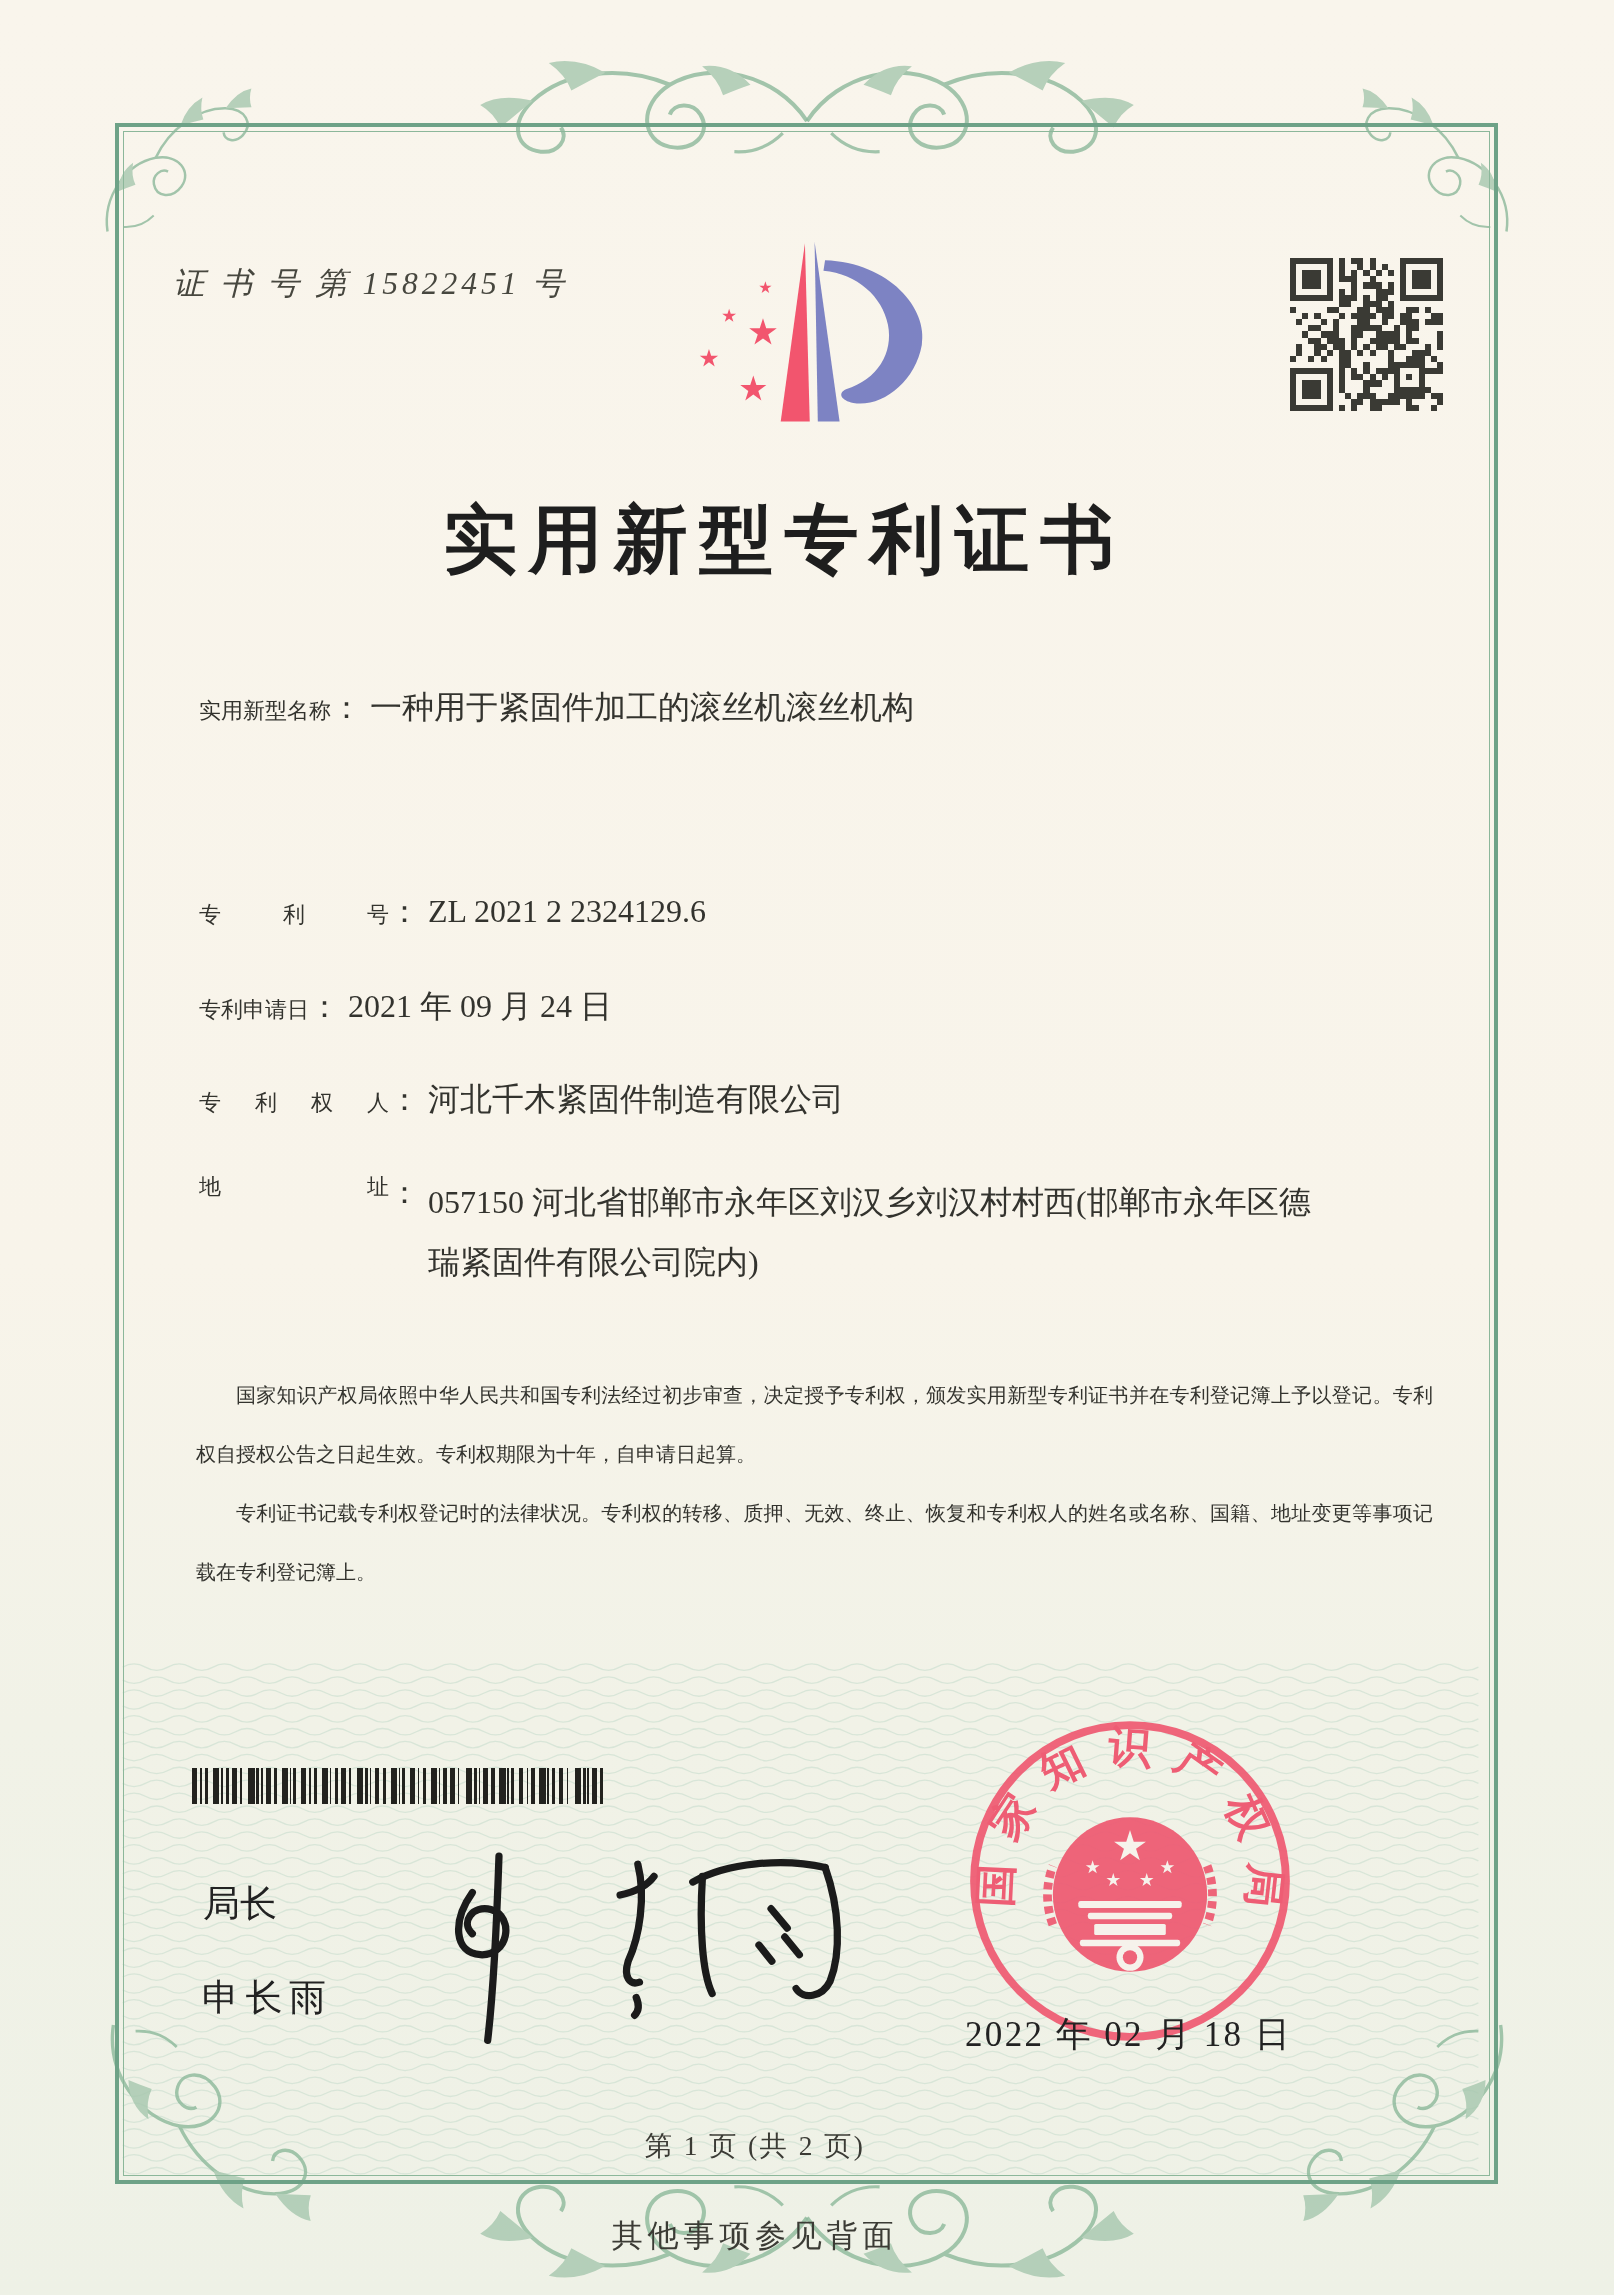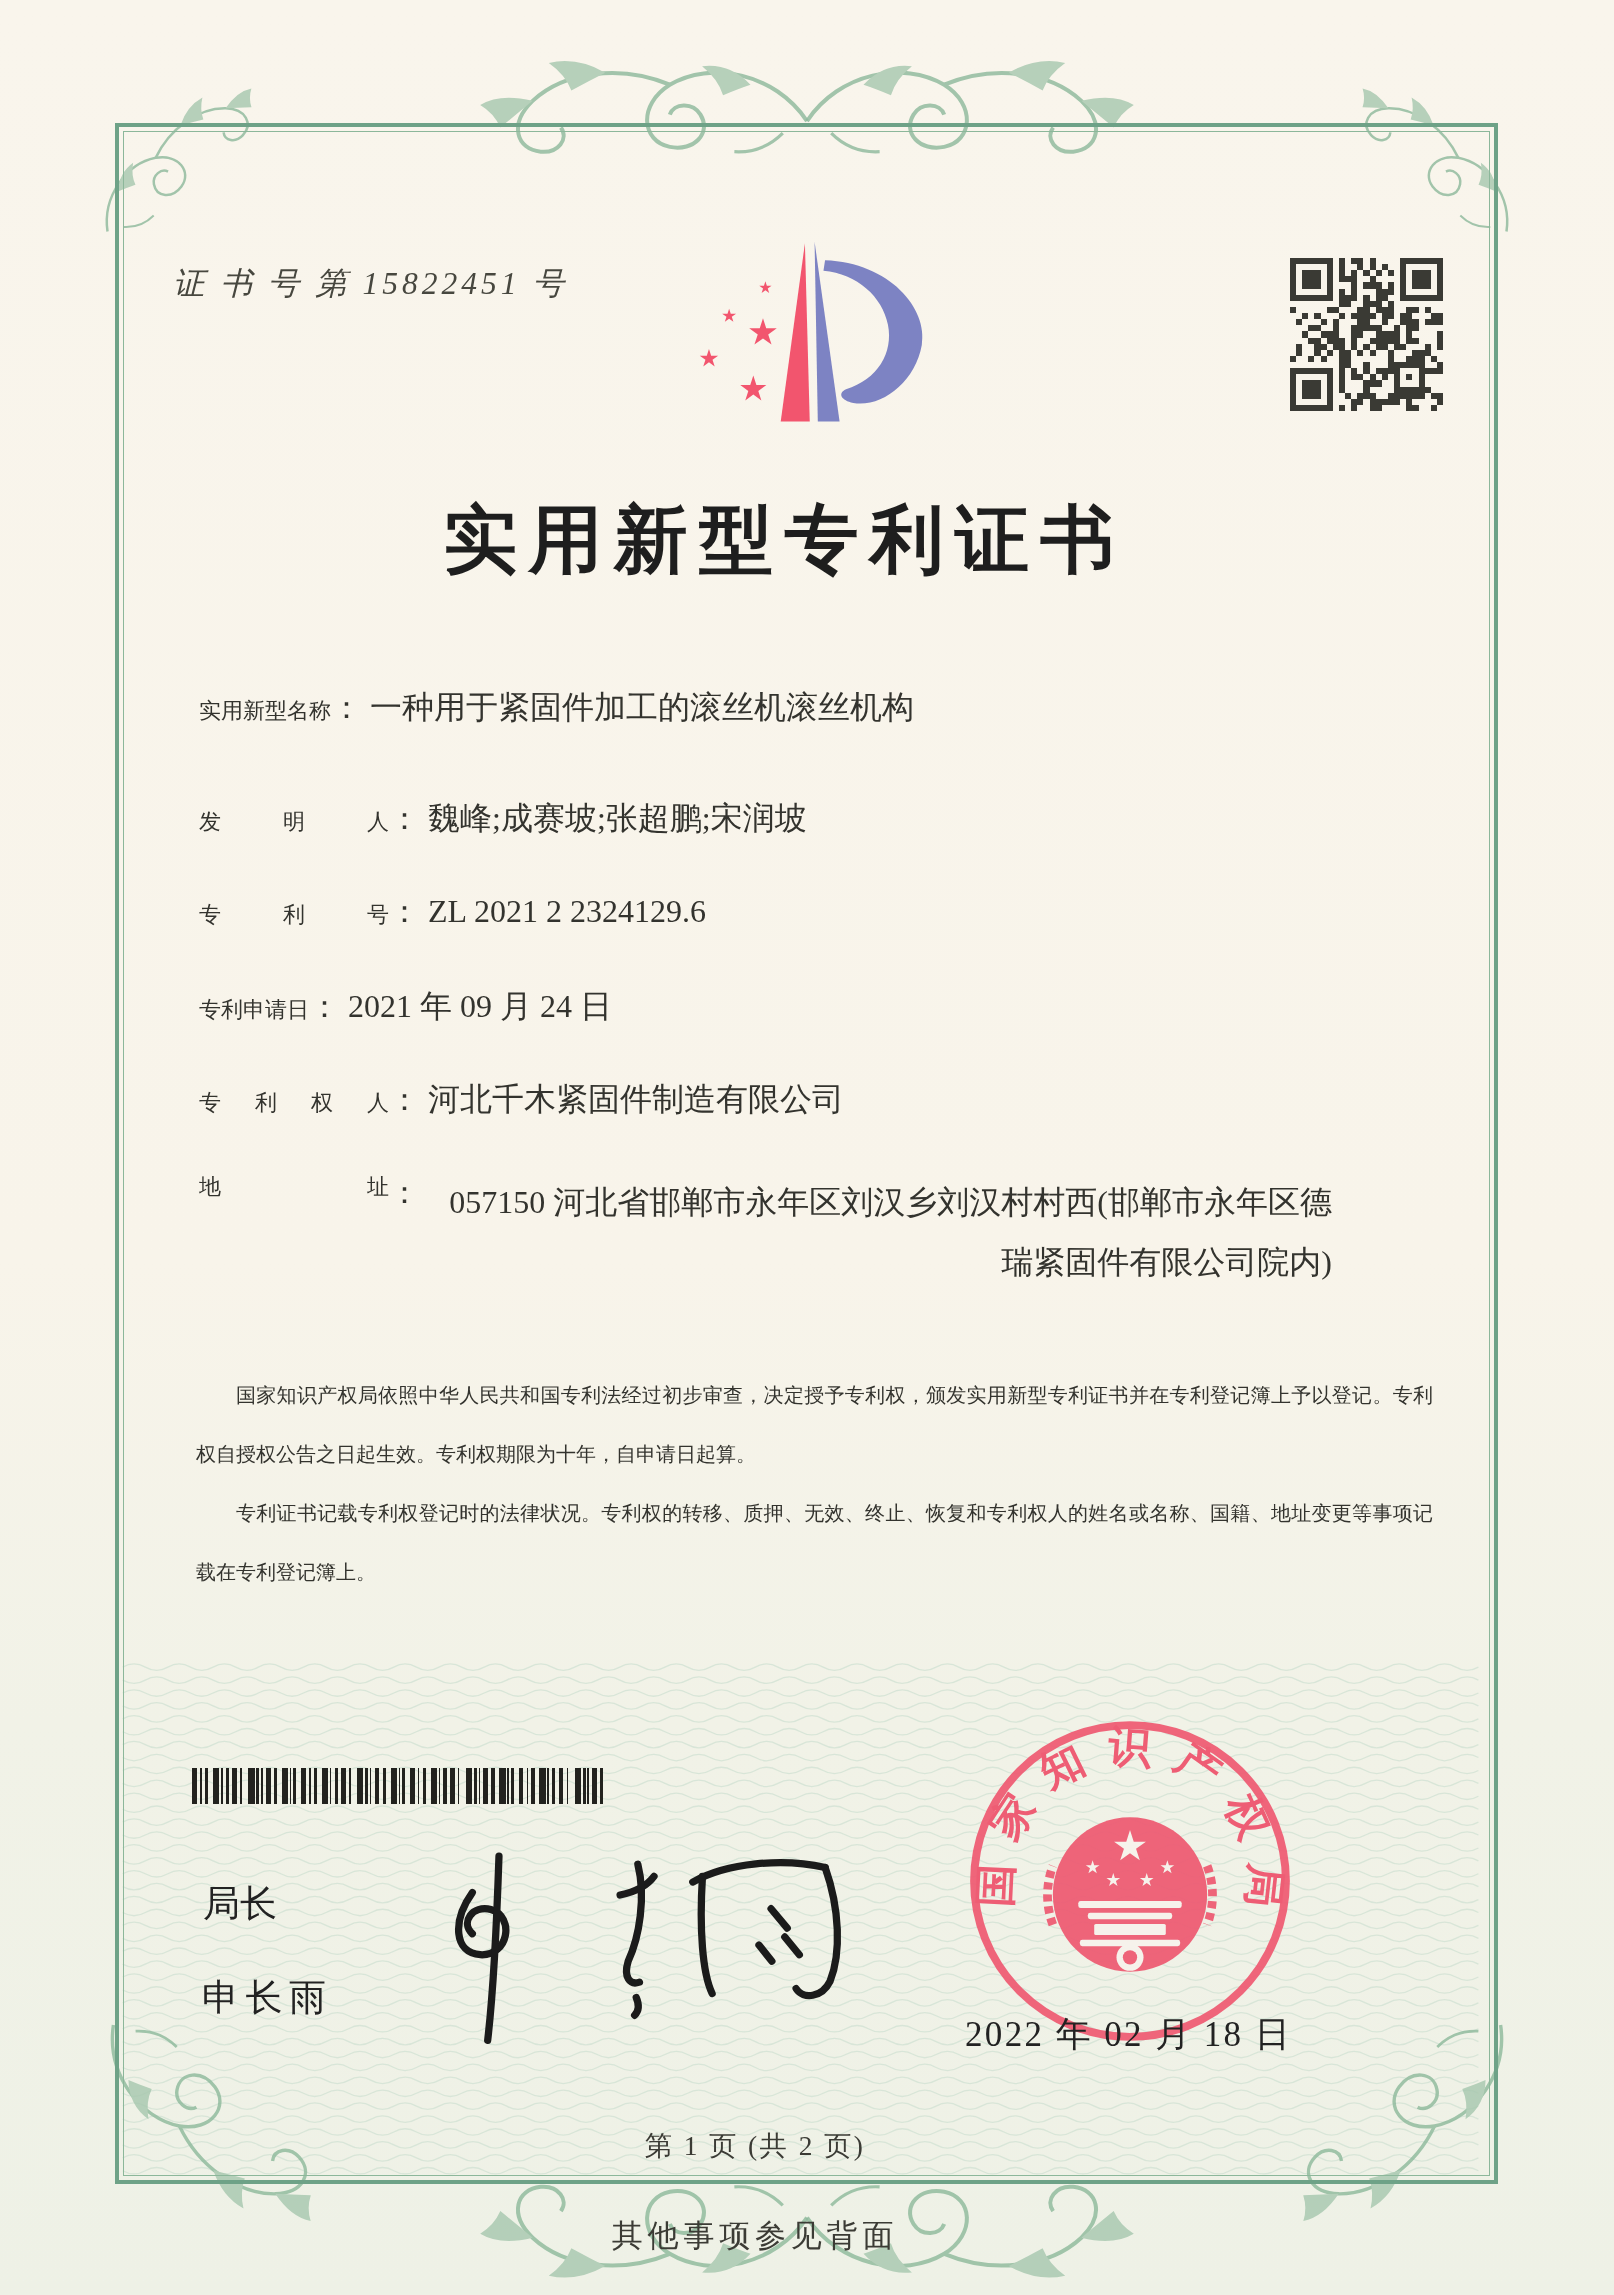--- a/index.html
+++ b/index.html
@@ -22,21 +22,21 @@
   .title{
     left:0; top:491px; width:1614px; text-align:center; transform:translateX(-22.6px);
     font-size:74px; font-weight:bold; letter-spacing:11.3px; color:#1e1e1e;
   }
   .row{left:199px; font-size:32px; color:#33332e; white-space:nowrap;}
   .lab{display:inline-block; font-size:22px; vertical-align:baseline;}
   .lab.spread{width:190px; text-align:justify; text-align-last:justify;}
   .colon{font-size:31px; padding-right:8px;}
   .row-address{white-space:normal;}
   .row-address .val{
-    display:inline-block; width:904px; vertical-align:top; line-height:60px; white-space:normal;text-align:right;
+    display:inline-block; width:904px; vertical-align:top; line-height:60px; white-space:normal;
   }
   .grant2{position:absolute; left:588px; top:0;}
   .paras{
     left:196px; top:1366px; width:1237px; font-size:20px; line-height:59px;
     text-align:justify; color:#33332e; z-index:3;
   }
   .paras p{margin:0; text-indent:2em;}
   .commissioner-title{left:203px; top:1879px; font-size:37px; font-family:"Liberation Sans","DejaVu Sans",sans-serif; color:#222;}
   .commissioner-name{left:202px; top:1973px; font-size:37px; letter-spacing:6.5px; font-family:"Liberation Sans","DejaVu Sans",sans-serif; color:#222;}
   .seal-date{left:943px; top:2011px; width:371px; text-align:center; font-size:35px; color:#222; letter-spacing:2.4px; z-index:4;}
@@ -362,23 +362,20 @@
         <rect x="19" y="19" width="1" height="1" fill="#3a3a34"></rect>
       </svg>
   </div>
 
   <div class="abs title">实用新型专利证书</div>
 
   <div class="abs row" style="top:686px;">
     <span class="lab">实用新型名称</span><span class="colon">：</span><span class="val">一种用于紧固件加工的滚丝机滚丝机构</span>
   </div>
 
-  <div class="abs row" style="top:797px;">
-    <span class="lab spread">发明人</span><span class="colon">：</span><span class="val">魏峰;成赛坡;张超鹏;宋润坡</span>
-  </div>
 
   <div class="abs row" style="top:891px;">
     <span class="lab spread">专利号</span><span class="colon">：</span><span class="val">ZL 2021 2 2324129.6</span>
   </div>
 
   <div class="abs row" style="top:985px;">
     <span class="lab">专利申请日</span><span class="colon">：</span><span class="val">2021 年 09 月 24 日</span>
   </div>
 
   <div class="abs row" style="top:1078px;">

